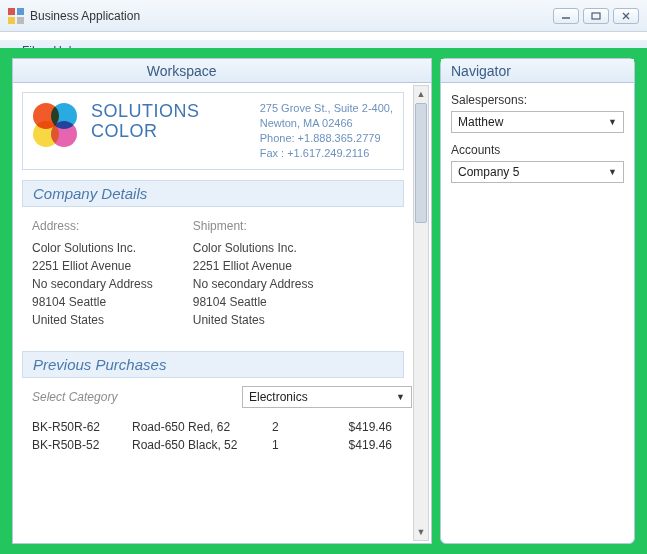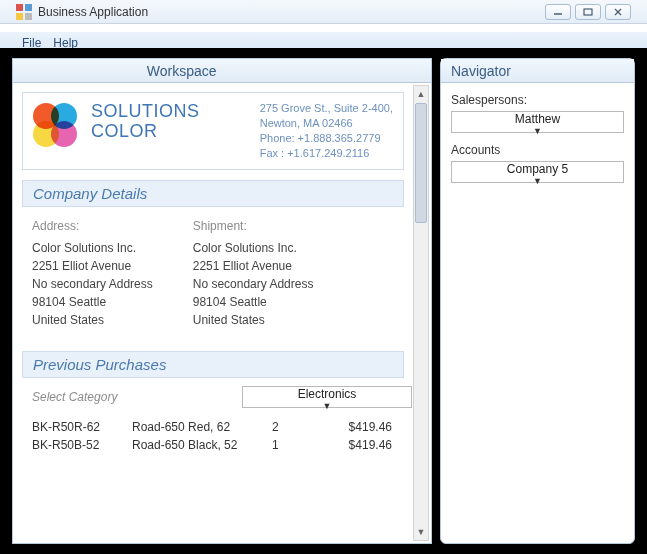--- a/index.html
+++ b/index.html
@@ -6,26 +6,26 @@
   body {
     font-family: "Segoe UI", Tahoma, sans-serif;
     font-size: 12px;
     background: #fff;
     width: 647px;
     height: 554px;
     overflow: hidden;
   }
   
   .titlebar {
-    height: 24px;
+    height: 32px;
     background: linear-gradient(#f4f8fc, #e5eef7);
     border-bottom: 1px solid #c9d4e2;
     display: flex;
     align-items: center;
-    padding: 0 16px;
+    padding: 0 8px;
   }
   .app-icon {
     width: 16px; height: 16px;
     margin-right: 6px;
     position: relative;
   }
   .app-icon .sq { position:absolute; width:7px; height:7px; }
   .app-icon .r { background:#d9534f; left:0; top:0; }
   .app-icon .b { background:#5b9bd5; right:0; top:0; }
   .app-icon .y { background:#f4c842; left:0; bottom:0; }
@@ -48,21 +48,21 @@
     border-bottom:1px solid #bcd0e6;
     display:flex; align-items:center;
     padding:0 22px;
     color:#2b4d77;
     margin-top:8px;
   }
   .menubar span { margin-right:12px; }
   
   .client {
     position:absolute; left:0; right:0; top:48px; bottom:0;
-    background:#000000;
+    background:#22c55e;
     padding:10px 12px;
     display:flex;
     gap:8px;
   }
   .panel {
     border:1px solid #b5c8de;
     background:#fff;
     display:flex; flex-direction:column;
   }
   .panel-header {
@@ -135,21 +135,20 @@
     display:flex; align-items:center; gap:12px;
     padding:8px 10px 10px 10px;
     color:#8c8c8c; font-style:italic;justify-content:space-between;
   }
   .dropdown {
     font-style:normal; color:#222;
     border:1px solid #b9b9b9;
     height:22px; display:flex; align-items:center; justify-content:space-between;
     padding:0 6px; background:#fff;
     width:170px;
-    flex-direction:column;
   }
   .dropdown .caret { font-size:9px; color:#333; }
   
   .purchases {
     padding:0 10px; color:#333;
   }
   .purchases .row { display:flex; line-height:18px; }
   .purchases .c1{ width:100px;}
   .purchases .c2{ width:140px;}
   .purchases .c3{ width:50px;}

